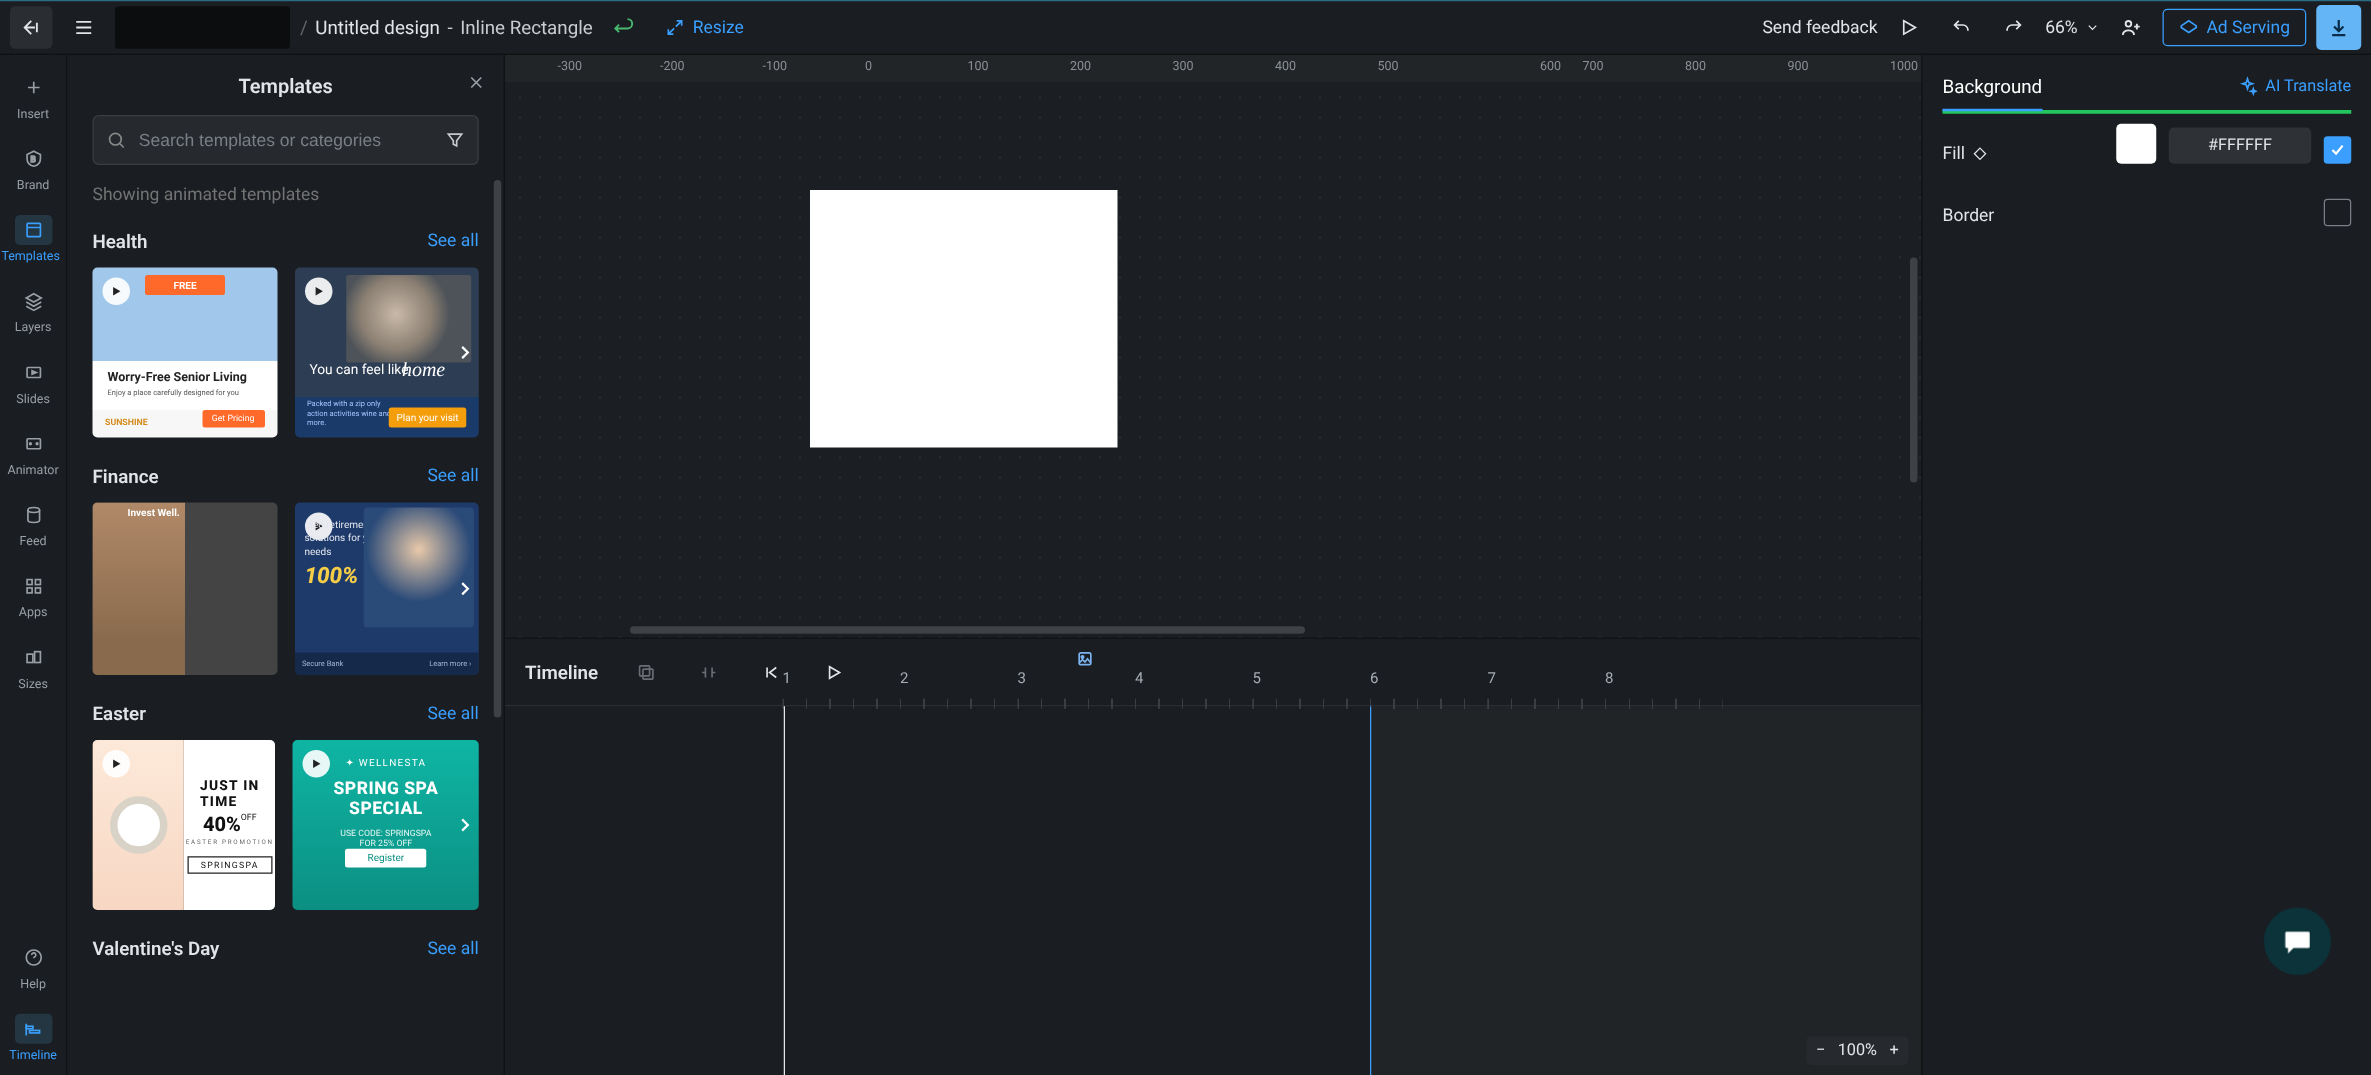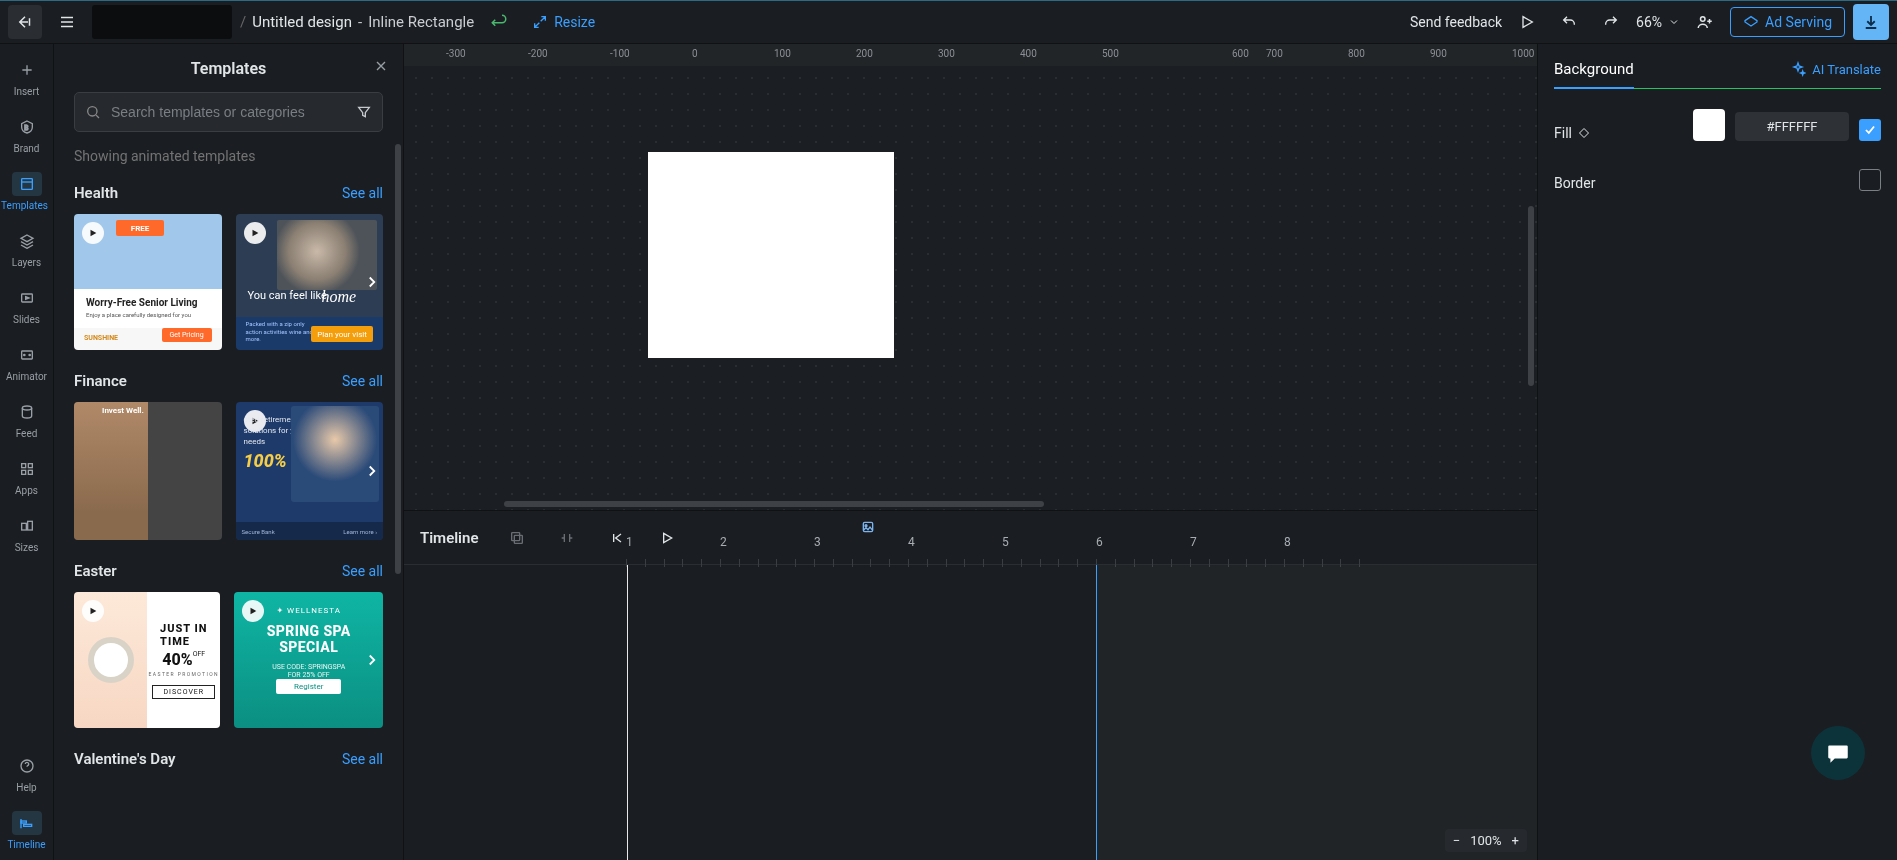--- a/index.html
+++ b/index.html
@@ -70,21 +70,21 @@
   .cat-hdr .see{color:var(--accent);font-size:14px;cursor:pointer}
   .cards{position:relative;display:flex;gap:14px}
   .card{width:164px;height:136px;border-radius:4px;overflow:hidden;position:relative;background:#444;cursor:pointer}
   .card.tall{height:138px}
   .play{position:absolute;top:8px;left:8px;width:22px;height:22px;border-radius:50%;background:rgba(255,255,255,.9);display:flex;align-items:center;justify-content:center}
   .chev{position:absolute;right:-2px;top:50%;transform:translateY(-50%);width:26px;height:26px;color:#fff;cursor:pointer;display:flex;align-items:center;justify-content:center}
   .vscroll{position:absolute;right:2px;top:100px;width:6px;height:430px;background:#3e4146;border-radius:3px}
 
   
   .h1{background:linear-gradient(180deg,#a1c8ea 0%,#a1c8ea 55%,#fff 55%,#fff 84%,#f7f7f7 84%)}
-  .h1 .tag{position:absolute;top:6px;left:42px;width:48px;height:16px;border-radius:2px;background:#ff6a2b;font-size:8px;color:#fff;display:flex;align-items:center;justify-content:center;font-weight:700}
+  .h1 .tag{position:absolute;top:6px;left:42px;width:64px;height:16px;border-radius:2px;background:#ff6a2b;font-size:8px;color:#fff;display:flex;align-items:center;justify-content:center;font-weight:700}
   .h1 .title{position:absolute;left:12px;bottom:42px;font-size:10px;color:#222;font-weight:700}
   .h1 .sub{position:absolute;left:12px;bottom:32px;font-size:6px;color:#555}
   .h1 .cta{position:absolute;right:10px;bottom:8px;width:50px;height:14px;border-radius:2px;background:#ff6a2b;font-size:7px;color:#fff;display:flex;align-items:center;justify-content:center}
   .h1 .logo{position:absolute;left:10px;bottom:8px;font-size:7px;color:#d48a1a;font-weight:700}
   .h2{background:linear-gradient(180deg,#2d3d54 0%,#2d3d54 76%,#1a3a6a 76%)}
   .h2 .feel{position:absolute;left:12px;bottom:48px;font-size:11px;color:#fff}
   .h2 .home{position:absolute;left:86px;bottom:44px;font-size:16px;color:#fff;font-style:italic;font-family:cursive}
   .h2 .cta{position:absolute;right:10px;bottom:8px;width:62px;height:16px;border-radius:2px;background:#f59e0b;font-size:8px;color:#fff;display:flex;align-items:center;justify-content:center}
   .h2 .small{position:absolute;left:10px;bottom:8px;font-size:6px;color:#a4c5ff;width:70px;line-height:1.2}
   .elderly{position:absolute;right:6px;top:6px;width:100px;height:70px;border-radius:2px;background:radial-gradient(circle at 40% 45%,#c9b9a9 0%,#8a7f72 40%,#4e5359 60%)}
@@ -135,21 +135,21 @@
   .tl-tick{position:relative;width:94px;flex:0 0 94px;color:#a8adb4;font-size:12px;text-align:left}
   .tl-tick::after{content:"";position:absolute;left:0;bottom:-6px;width:100%;height:8px;background:repeating-linear-gradient(90deg,#3a3d42 0 1px,transparent 1px 18.8px)}
   .tl-body{flex:1;position:relative;overflow:hidden}
   .tl-play-line{position:absolute;left:223px;top:-16px;bottom:0;width:1px;background:#e6e8ea}
   .tl-in-line{position:absolute;left:692px;top:0;bottom:0;width:1px;background:#3a9fff}
   .tl-shade{position:absolute;left:692px;top:0;bottom:0;right:0;background:rgba(255,255,255,.03)}
   .tl-zoom{position:absolute;right:10px;bottom:8px;display:flex;align-items:center;gap:10px;background:#26292d;border-radius:4px;padding:4px 8px;font-size:13px}
 
   
   .rpanel{width:360px;background:var(--bg);border-left:1px solid #0f1112;display:flex;flex-direction:column;padding:16px}
-  .rtabs{display:flex;align-items:center;gap:24px;border-bottom:1px solid #22c55e;padding-bottom:10px;margin-bottom:20px}
+  .rtabs{display:flex;align-items:center;gap:24px;border-bottom:3px solid #22c55e;padding-bottom:10px;margin-bottom:8px}
   .rtab{font-size:15px;color:#c9ccd0;cursor:pointer;position:relative}
   .rtab.active{color:#fff}
   .rtab.active::after{content:"";position:absolute;left:0;right:0;bottom:-11px;height:2px;background:var(--accent)}
   .ai-t{margin-left:auto;display:flex;align-items:center;gap:6px;color:var(--accent);cursor:pointer}
   .row{display:flex;align-items:flex-end;gap:10px;margin-bottom:28px}
   .rlabel{font-size:14px;flex:0 0 50px;display:flex;align-items:center;gap:6px}
   .swatch{width:32px;height:32px;border-radius:4px;background:#fff;margin-left:auto}
   .hex{background:#2e3136;border-radius:4px;padding:7px 12px;font-size:13px;width:114px;text-align:center}
   .chk{width:22px;height:22px;border-radius:3px;background:var(--accent);display:flex;align-items:center;justify-content:center}
   .chk-empty{width:22px;height:22px;border:1.5px solid #7a7f85;border-radius:3px}
@@ -448,21 +448,21 @@
                     <path d="M6 4l14 8-14 8z" fill="#222"></path>
                   </svg>
                 </div>
                 <div class="watch"></div>
               </div>
             <div class="r">
               <span class="j" style="white-space:pre-line">JUST IN
 TIME</span>
               <span><span class="p">40%</span><span style="font-size:7px;vertical-align:top">OFF</span></span>
               <span class="ep">EASTER PROMOTION</span>
-              <span class="d">DISCOVER</span>
+              <span class="d">SPRINGSPA</span>
             </div>
           </div>
           <div class="card e2">
             <div class="play" style="position:absolute;top:8px;left:8px">
                 <svg width="10" height="10" viewBox="0 0 24 24">
                   <path d="M6 4l14 8-14 8z" fill="#222"></path>
                 </svg>
               </div>
             <span class="lg">✦ WELLNESTA</span>
             <span class="t1">SPRING SPA</span>

